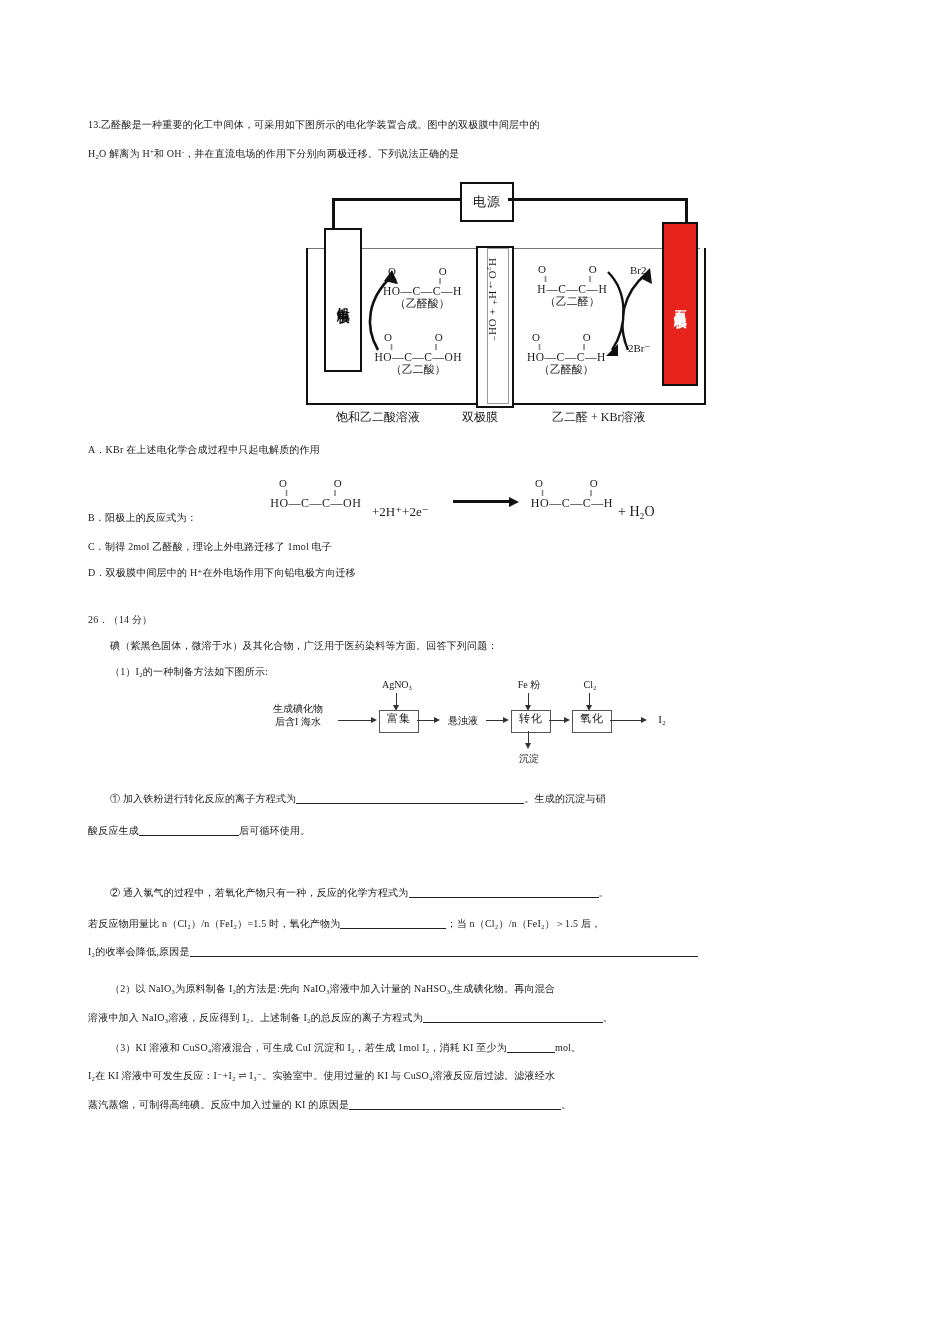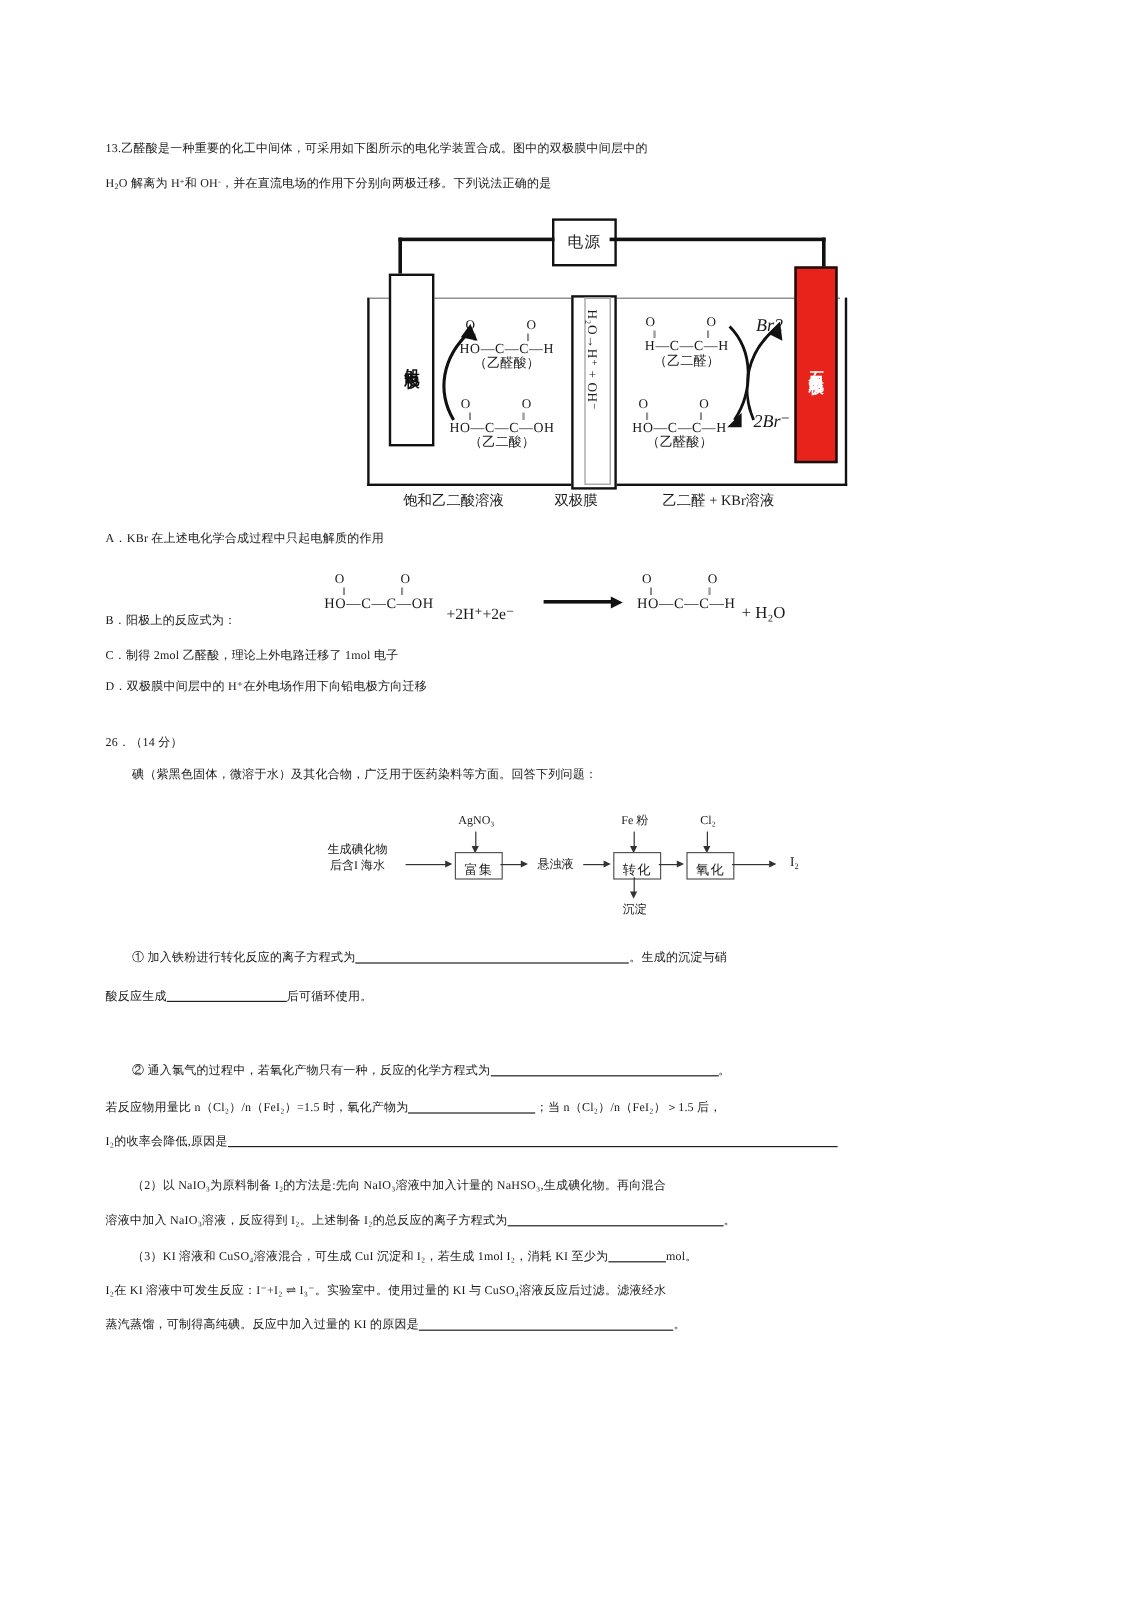--- a/index.html
+++ b/index.html
@@ -43,42 +43,42 @@
   .membrane-inner { position:absolute; border:1px solid #999; background:#fff; }
   .mem-label {
     position:absolute; writing-mode:vertical-rl; text-orientation:mixed;
     font-size:11px; line-height:1; letter-spacing:0.5px; white-space:nowrap;
   }
   .mol { position:absolute; font-size:11.5px; line-height:1.05; white-space:nowrap; text-align:center; }
   .mol .ox { letter-spacing:20px; padding-left:10px; display:block; font-size:11px; }
   .mol .bond { letter-spacing:20px; padding-left:11px; display:block; font-size:9px; line-height:7px; }
   .mol .chain { display:block; font-size:11.5px; letter-spacing:0.5px; }
   .mol .nm { display:block; font-size:11px; margin-top:1px; }
-  .sp-lbl { position:absolute; font-size:15px; white-space:nowrap;font-style:italic; }
+  .sp-lbl { position:absolute; font-size:11px; white-space:nowrap; }
   .base-lbl { position:absolute; font-size:12px; white-space:nowrap; }
 
   
   #rxnB { position:absolute; left:268px; top:478px; width:420px; height:58px; }
   .fml { position:absolute; font-size:11.5px; line-height:1.05; text-align:center; white-space:nowrap; }
   .fml .ox { letter-spacing:22px; padding-left:11px; display:block; font-size:11px; }
   .fml .bond { letter-spacing:22px; padding-left:12px; display:block; font-size:9px; line-height:7px; }
   .fml .chain { display:block; font-size:12px; letter-spacing:0.5px; }
   .arrow-long { position:absolute; height:0; }
   .arrow-long .shaft { position:absolute; left:0; top:0; height:3px; background:#111; }
   .arrow-long .head {
     position:absolute; top:-3.5px; width:0; height:0;
     border-top:5px solid transparent; border-bottom:5px solid transparent;
     border-left:10px solid #111;
   }
 
   
   #flow { position:absolute; left:262px; top:676px; width:420px; height:98px; font-size:10px; }
   .fbox {
     position:absolute; border:1px solid #555; background:#fff;
-    display:flex; align-items:flex-end; justify-content:center;
+    display:flex; align-items:flex-start; justify-content:center;
     font-size:11px; letter-spacing:1px;
   }
   .fline { position:absolute; background:#333; }
   .fhead-r {
     position:absolute; width:0; height:0;
     border-top:3.5px solid transparent; border-bottom:3.5px solid transparent;
     border-left:6px solid #333;
   }
   .fhead-d {
     position:absolute; width:0; height:0;
@@ -191,20 +191,21 @@
       <span class="chain">HO—C—C—H</span>
     </div>
     <div style="position:absolute; left:350px; top:26px; font-size:14px; white-space:nowrap;">+ H₂O</div>
   </div>
 
   <div class="blk txt" style="left:88px; top:534px;">C．制得 2mol 乙醛酸，理论上外电路迁移了 1mol 电子</div>
   <div class="blk txt" style="left:88px; top:560px;">D．双极膜中间层中的 H⁺在外电场作用下向铅电极方向迁移</div>
 
   <div class="blk txt" style="left:88px; top:607px;">26．（14 分）</div>
   <div class="blk txt" style="left:110px; top:633px;">碘（紫黑色固体，微溶于水）及其化合物，广泛用于医药染料等方面。回答下列问题：</div>
+  <div class="blk txt" style="left:110px; top:659px;">（1）I₂的一种制备方法如下图所示:</div>
 
   <div id="flow">
 
     <div class="flbl" style="left:0px; top:26px; width:72px;">
       <span>生成碘化物</span><br>
       <span>后含I 海水</span>
     </div>
     <div class="fline" style="left:76px; top:44px; width:34px; height:1.4px;"></div>
     <div class="fhead-r" style="left:109px; top:40.5px;"></div>
 

